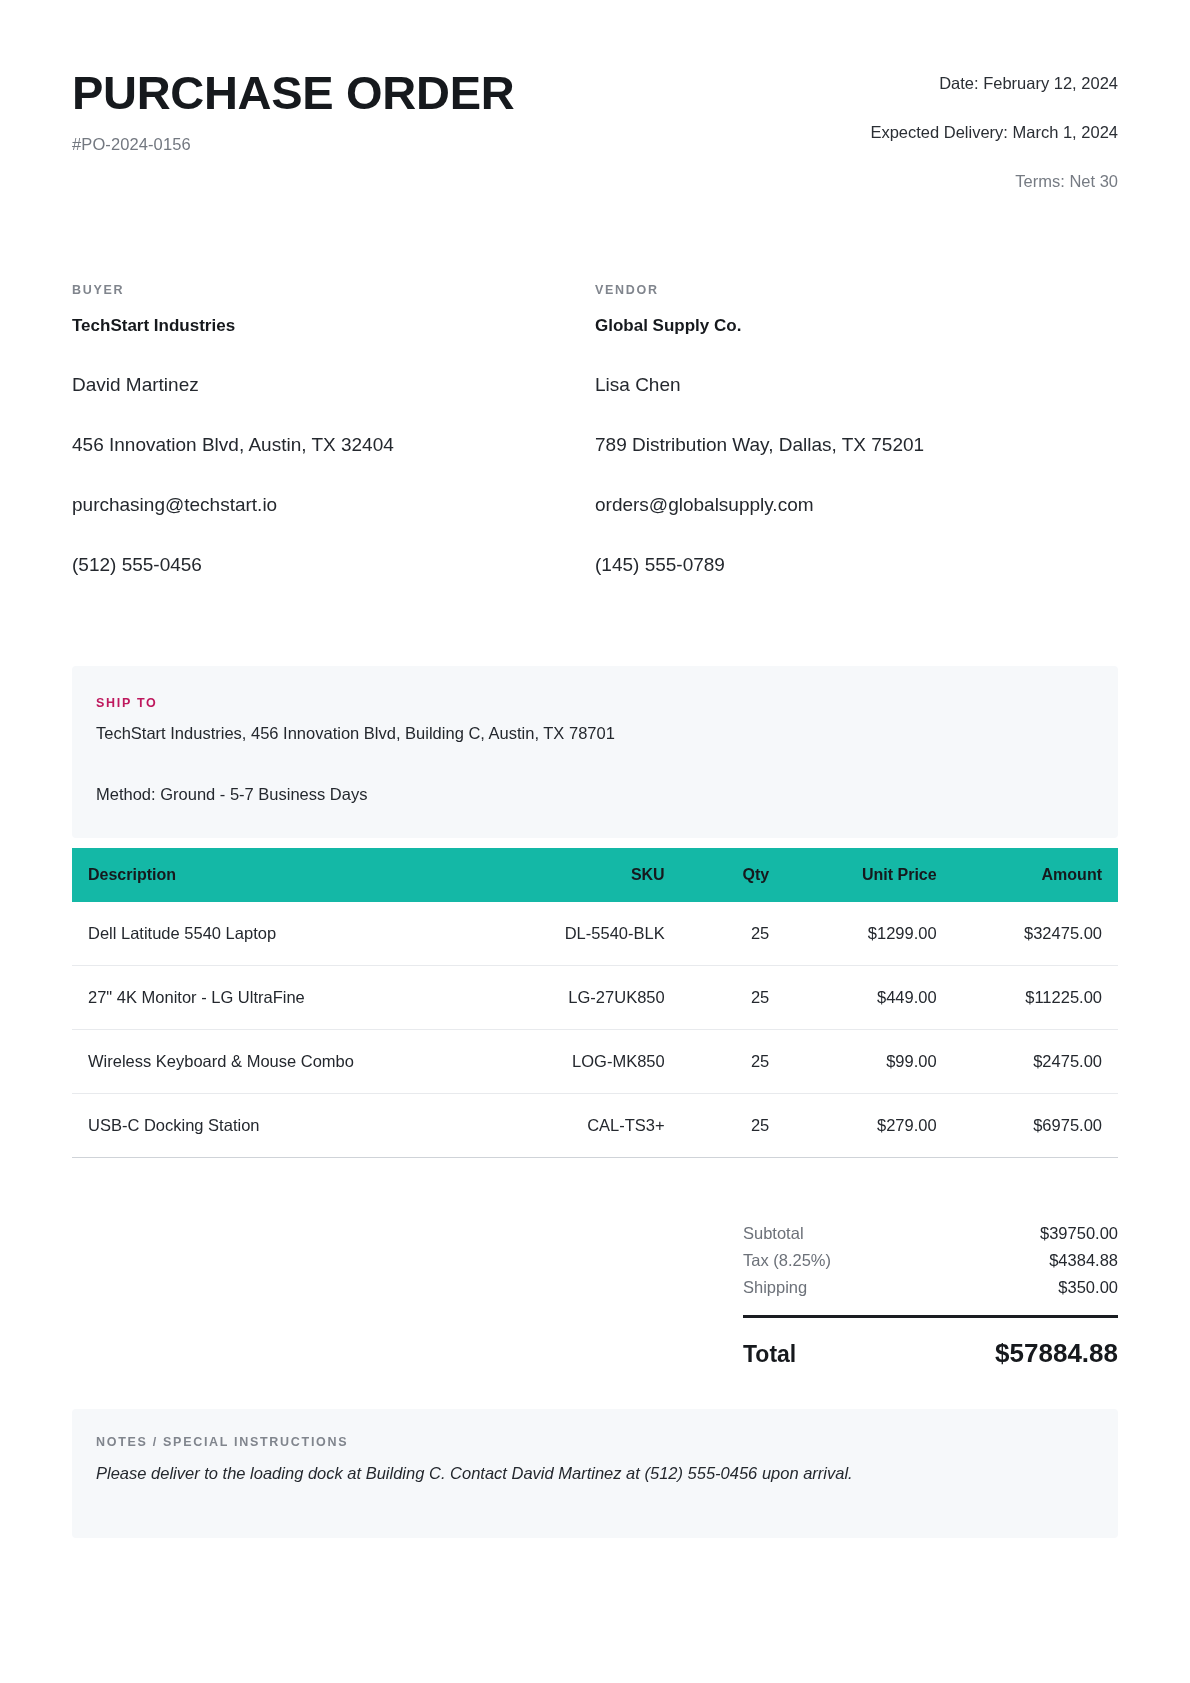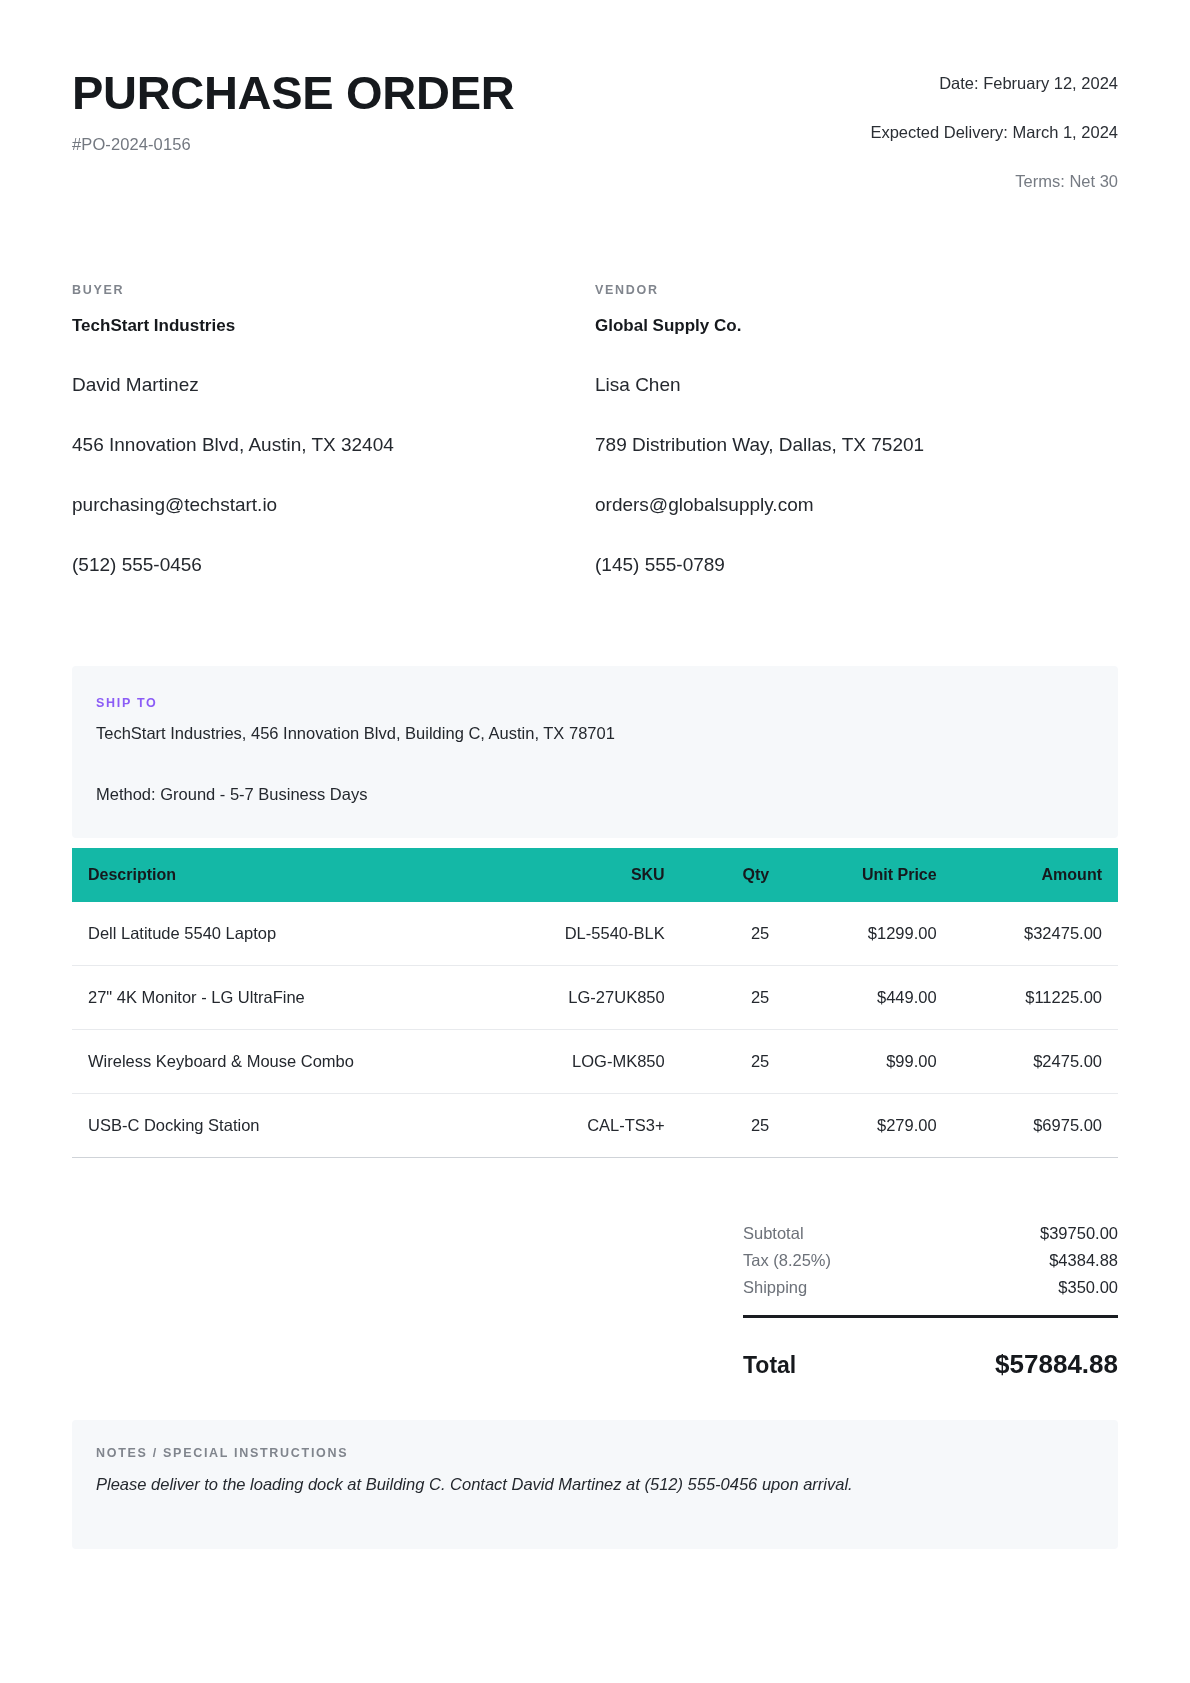--- a/index.html
+++ b/index.html
@@ -80,21 +80,21 @@
   .shipto {
     margin-top: 90px;
     background: #f6f8fa;
     border-radius: 4px;
     padding: 30px 24px 34px 24px;
   }
   .shipto-label {
     font-size: 12.5px;
     font-weight: 700;
     letter-spacing: 1.7px;
-    color: #8b5cf6;
+    color: #be185d;
     margin-bottom: 14px;
   }
   .shipto-addr {
     font-size: 16.5px;
     color: #24282e;
     margin-bottom: 42px;
   }
   .shipto-method {
     font-size: 16.5px;
     color: #24282e;
@@ -152,21 +152,20 @@
   .total-row .val { color: #24282e; }
   .total-divider {
     border-top: 3px solid #1a1d21;
     margin-top: 14px;
   }
   .grand-row {
     display: flex;
     justify-content: space-between;
     align-items: baseline;
     padding-top: 20px;
-    margin-top: 11px;
   }
   .grand-label { font-size: 23px; font-weight: 700; color: #16191d; }
   .grand-value { font-size: 26px; font-weight: 700; color: #16191d; }
 
   
   .notes {
     margin-top: 40px;
     background: #f6f8fa;
     border-radius: 4px;
     padding: 26px 24px 52px 24px;

